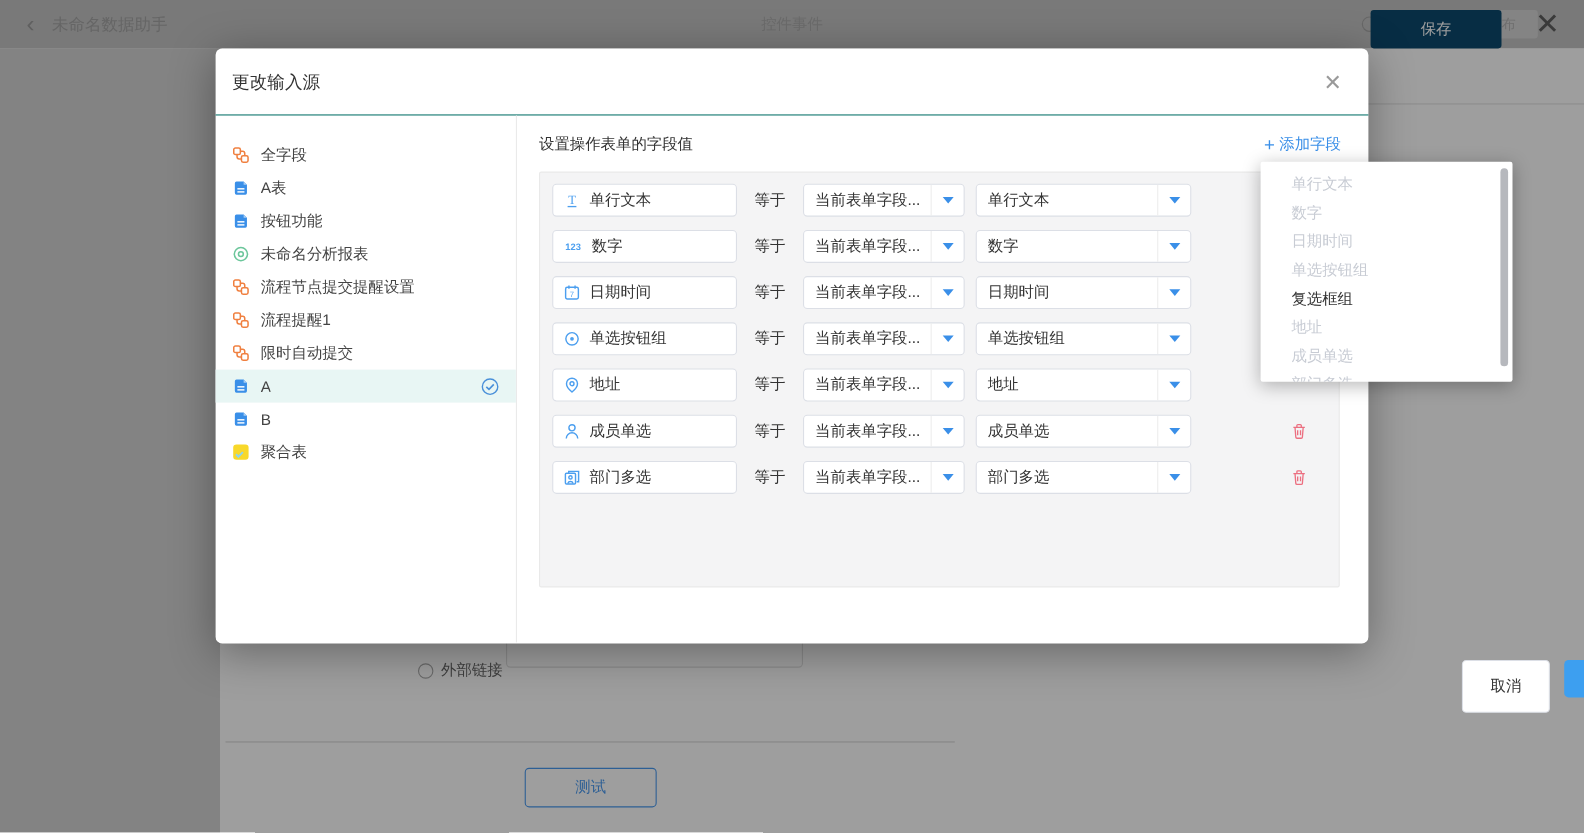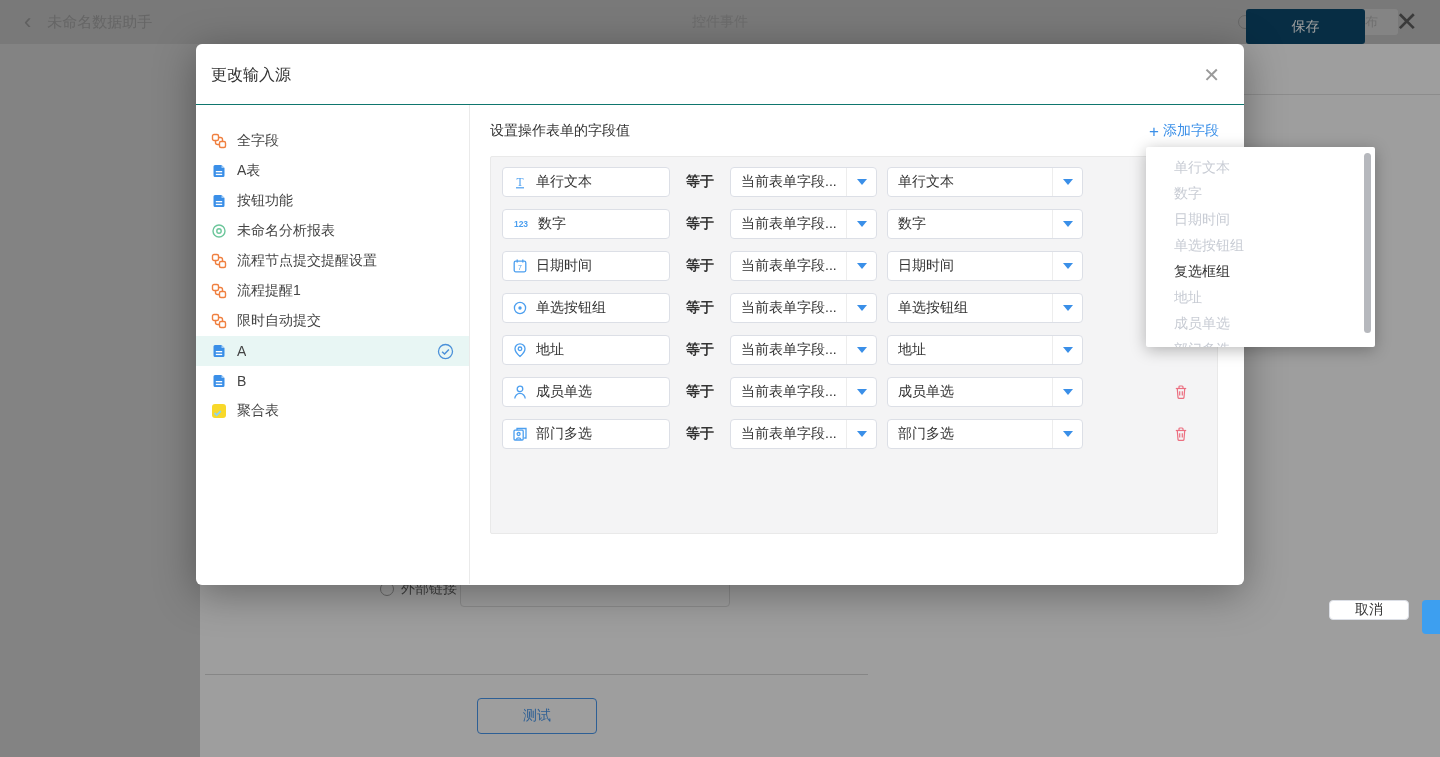--- a/index.html
+++ b/index.html
@@ -15,21 +15,21 @@
   .bg-nav-right { position:absolute; right:42px; display:flex; align-items:center; gap:22px; }
   .bg-help { display:flex; align-items:center; gap:6px; color:#a6a6a6; font-size:13px; }
   .bg-help-icon { width:14px; height:14px; border:1.4px solid #a6a6a6; border-radius:50%; display:inline-block; }
   .bg-publish-btn { width:66px; height:26px; background:#d6d6d6; border-radius:3px; color:#b2b2b2; font-size:13px; display:flex; align-items:center; justify-content:center; }
 
   .bg-left-panel { position:absolute; left:0; top:44px; width:200px; height:713px; background:#d4d4d4; }
   .bg-editor-header { position:absolute; left:200px; top:44px; width:1240px; height:51px; background:#fff; border-bottom:1px solid #e2e2e2; }
   .bg-save-btn { position:absolute; right:75px; top:9px; width:119px; height:35px; background:#0c4a6e; color:#fff; border-radius:3px; display:flex; align-items:center; justify-content:center; font-size:14px; }
   .bg-close-x { position:absolute; right:22px; top:6px; font-size:27px; color:#5e5e5e; line-height:1.2; }
 
-  .bg-radio-row { position:absolute; left:380px; top:580px; display:flex; align-items:center; gap:7px; }
+  .bg-radio-row { position:absolute; left:380px; top:601px; display:flex; align-items:center; gap:7px; }
   .bg-radio-circle { width:14px; height:14px; border:1.5px solid #aaa; border-radius:50%; background:#fff; }
   .bg-radio-label { color:#666; }
   .bg-link-input { position:absolute; left:460px; top:573px; width:270px; height:34px; background:#fff; border:1px solid #e0e0e0; border-radius:4px; }
   .bg-divider { position:absolute; left:205px; top:674px; width:663px; height:1px; background:#d8d8d8; }
   .bg-test-btn { position:absolute; left:477px; top:698px; width:120px; height:36px; background:#fff; border:1px solid #4a9af0; color:#4a9af0; border-radius:4px; display:flex; align-items:center; justify-content:center; font-size:14px; }
 
   .overlay { position:absolute; inset:0; background:rgba(0,0,0,0.38); z-index:10; }
 
   
   .modal { position:absolute; left:196px; top:44px; width:1048px; height:541px; background:#fff; border-radius:6px; box-shadow:0 8px 40px rgba(0,0,0,0.35); z-index:20; }
@@ -53,31 +53,31 @@
   .m-main { flex:1; position:relative; padding:13px 25px 0 20px; }
   .m-main-header { display:flex; align-items:center; justify-content:space-between; height:26px; }
   .m-main-title { font-size:14px; color:#333; }
   .m-add-field { color:#3a8fe8; font-size:14px; display:flex; align-items:center; gap:4px; cursor:pointer; }
   .m-add-plus { font-size:17px; line-height:1; }
 
   .m-panel { margin-top:12px; width:728px; height:378px; background:#f4f4f5; border:1px solid #e9e9e9; border-radius:2px; padding:10px 0 0 11px; overflow:hidden; }
   .m-row { display:flex; align-items:center; height:30px; margin-bottom:12px; }
   .fbox { width:168px; height:30px; background:#fff; border:1px solid #dcdfe6; border-radius:4px; display:flex; align-items:center; gap:8px; padding:0 9px; }
   .fbox-label { font-size:14px; color:#333; white-space:nowrap; }
-  .equals { width:60px; text-align:center; font-size:14px; color:#333;font-weight:bold; }
+  .equals { width:60px; text-align:center; font-size:14px; color:#333; }
   .sel { height:30px; background:#fff; border:1px solid #dcdfe6; border-radius:4px; display:flex; align-items:center; cursor:pointer; }
   .sel-src { width:147px; }
   .sel-val { width:196px; margin-left:10px; }
   .sel-text { flex:1; padding-left:10px; font-size:14px; color:#333; white-space:nowrap; overflow:hidden; }
   .sel-caret-zone { width:30px; height:100%; border-left:1px solid #ededed; display:flex; align-items:center; justify-content:center; }
   .caret { width:0; height:0; border-left:5px solid transparent; border-right:5px solid transparent; border-top:6px solid #3a8fe8; }
   .row-trash { margin-left:90px; display:flex; cursor:pointer; }
 
   .m-footer { position:absolute; left:0; top:495px; width:100%; height:46px; }
-  .btn-cancel { position:absolute; left:859px; top:0; width:80px; height:20px; background:#fff; border:1px solid #dcdfe6; border-radius:4px; font-size:14px; color:#333; display:flex; align-items:center; justify-content:center; cursor:pointer; }
+  .btn-cancel { position:absolute; left:859px; top:0; width:80px; height:48px; background:#fff; border:1px solid #dcdfe6; border-radius:4px; font-size:14px; color:#333; display:flex; align-items:center; justify-content:center; cursor:pointer; }
   .btn-confirm { position:absolute; left:952px; top:0; width:82px; height:34px; background:#3d9ff0; border-radius:4px; font-size:14px; font-weight:bold; color:#fff; display:flex; align-items:center; justify-content:center; cursor:pointer; }
 
   
   .dropdown { position:absolute; left:1146px; top:147px; width:229px; height:200px; background:#fff; border-radius:2px; box-shadow:0 3px 16px rgba(0,0,0,0.28); z-index:30; padding-top:7px; overflow:hidden; }
   .dd-item { height:26px; line-height:26px; padding-left:28px; font-size:14px; color:#333; cursor:pointer; white-space:nowrap; }
   .dd-item.disabled { color:#c8ccd4; cursor:default; }
   .dd-thumb { position:absolute; right:4px; top:6px; width:7px; height:180px; background:#b6b8bd; border-radius:4px; }
 
   svg { display:block; }
 </style>

